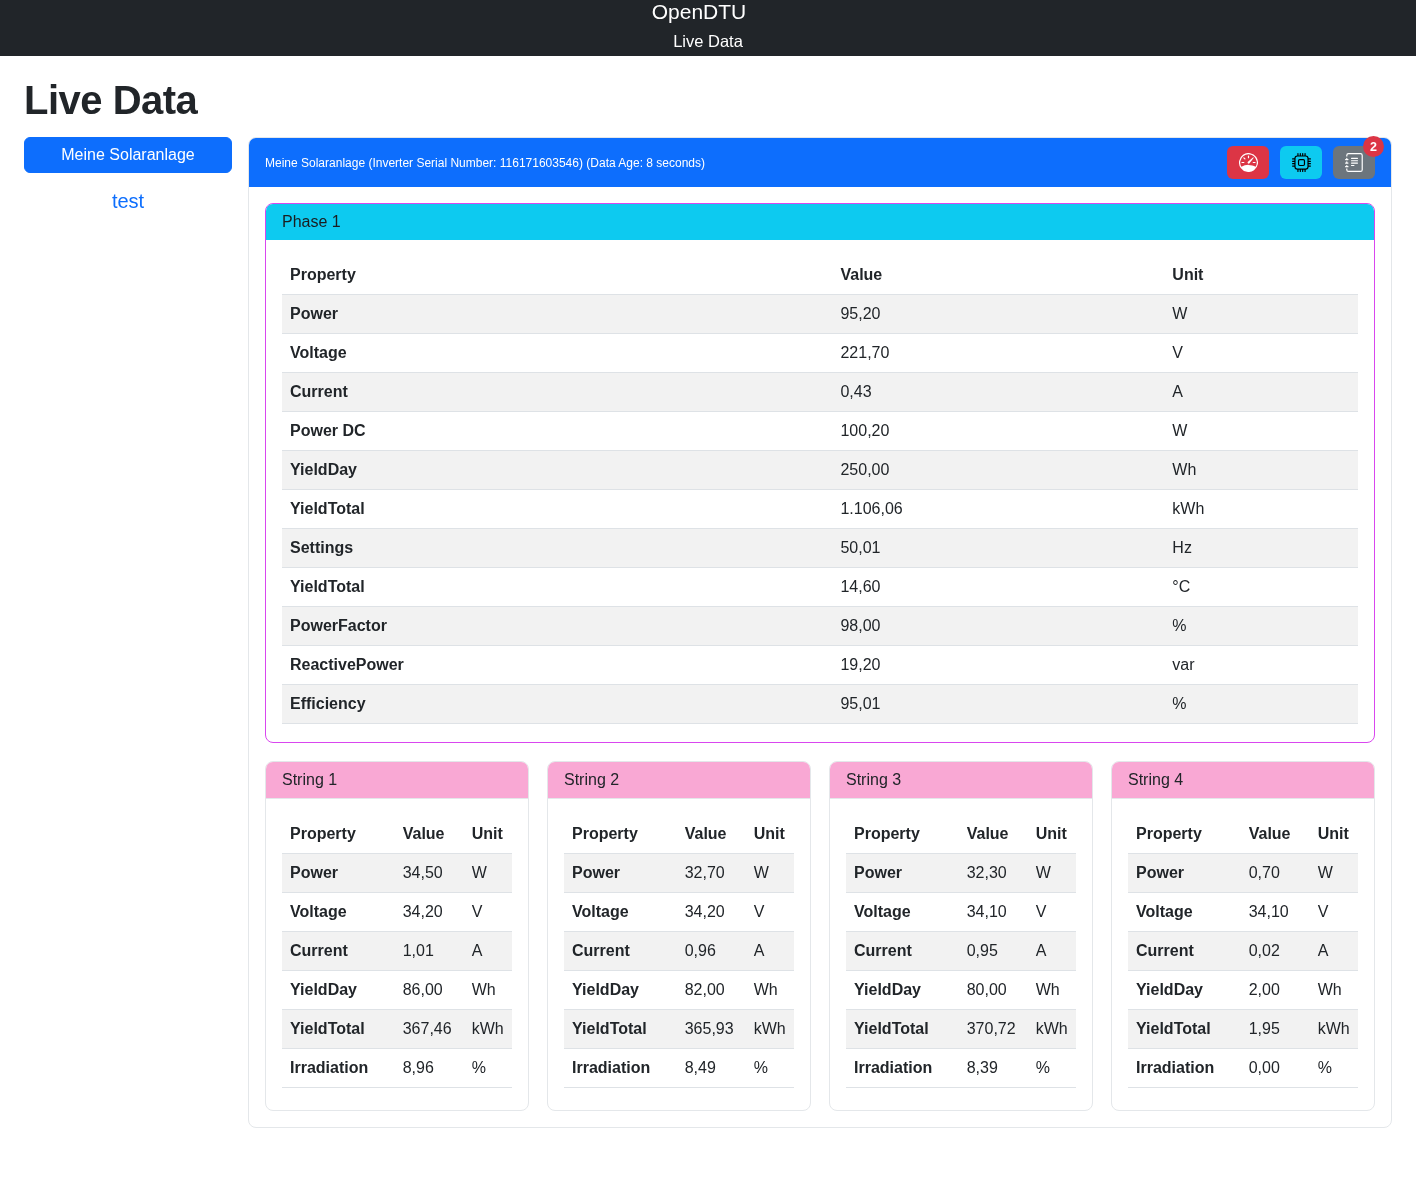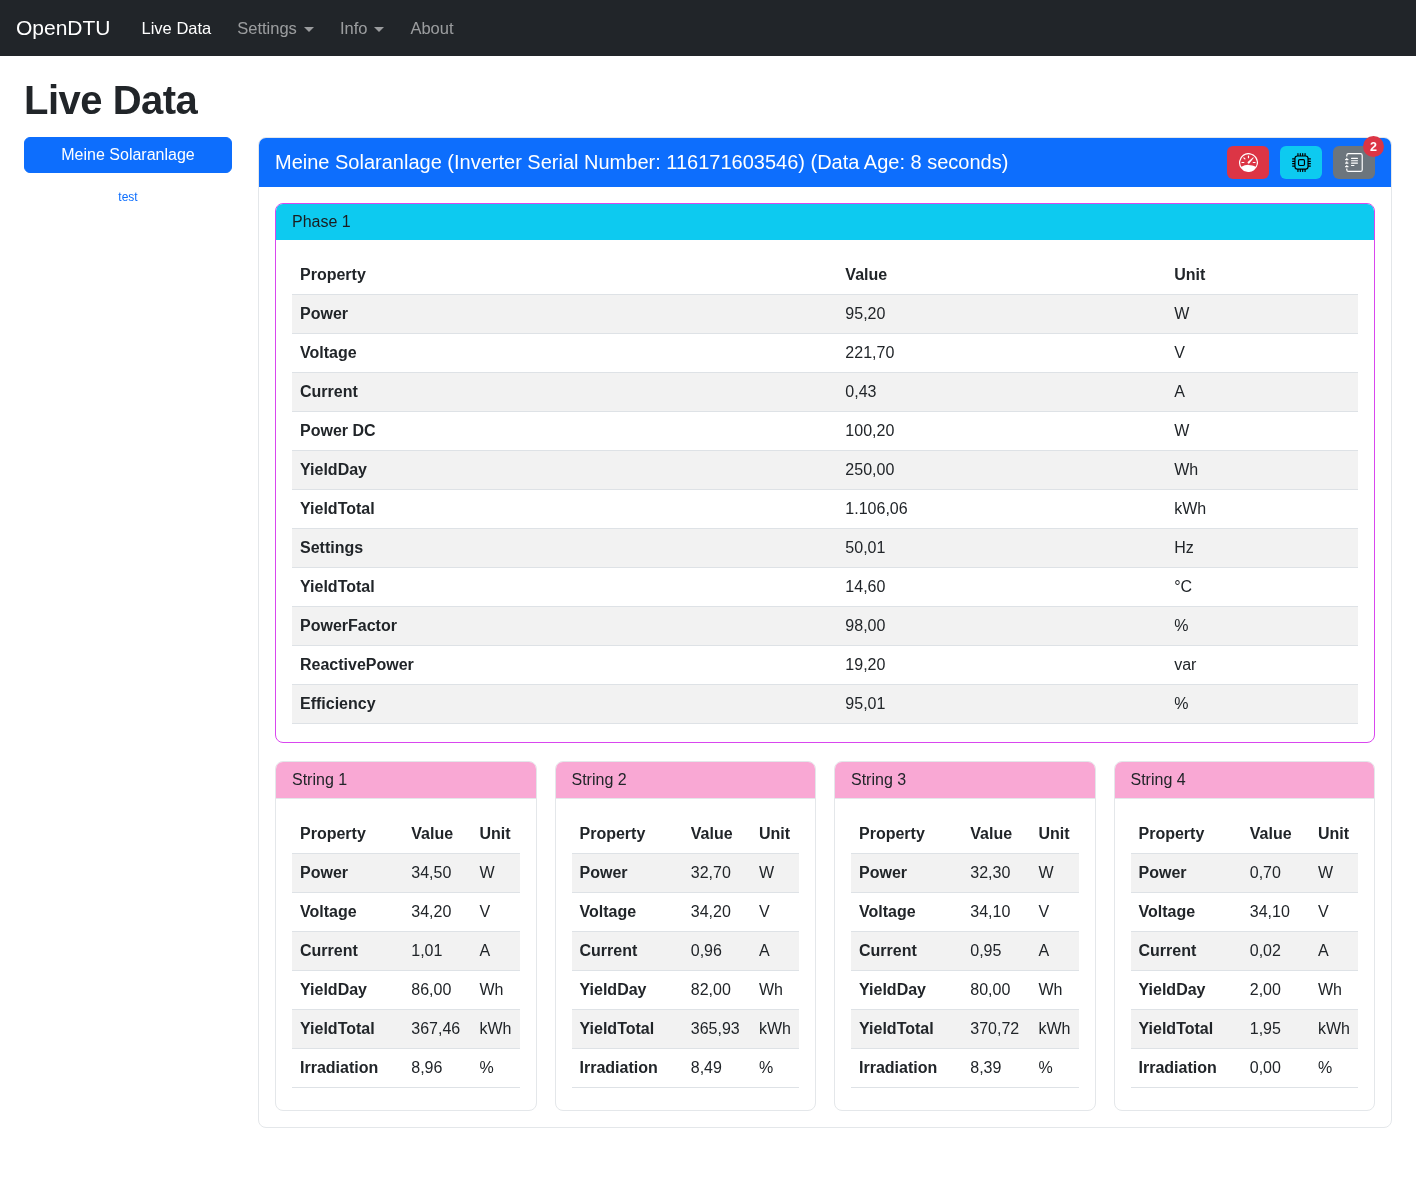--- a/index.html
+++ b/index.html
@@ -3,42 +3,42 @@
 <meta charset="utf-8">
 <style>
   * { box-sizing: border-box; }
   html,body { margin:0; padding:0; }
   body {
     font-family: "Liberation Sans", "DejaVu Sans", sans-serif;
     color:#212529; background:#fff; font-size:16px; width:1416px;
   }
 
   
-  .navbar { background:#212529; height:56px; display:flex; align-items:center; padding:0 16px; }
+  .navbar { background:#212529; height:56px; display:flex; align-items:center; padding:0 16px;flex-direction:column; }
   .navbar-brand { color:#fff; font-size:21px; font-weight:500; margin-right:18px; text-decoration:none; cursor:pointer; }
   .nav-link { color:rgba(255,255,255,.55); font-size:16.5px; text-decoration:none; padding:8px 13px; display:flex; align-items:center; gap:7px; cursor:pointer; }
   .nav-link.active { color:#fff; font-weight:500; }
   .caret { width:0; height:0; border-left:5px solid transparent; border-right:5px solid transparent; border-top:5px solid currentColor; display:inline-block; margin-top:2px; }
 
   
   .page-title { font-size:40px; font-weight:700; margin:22px 24px 14px; letter-spacing:-.5px; }
-  .layout { display:flex; align-items:flex-start; padding:0 24px 10px; gap:26px; }
+  .layout { display:flex; align-items:flex-start; padding:0 24px 10px; gap:16px; }
 
   
   .sidebar { width:208px; flex:none; }
   .inv-btn { display:block; width:100%; background:#0d6efd; border:1px solid #0d6efd; color:#fff;
              border-radius:6px; padding:8px 12px; font-size:16px; font-family:inherit; text-align:center; cursor:pointer; }
-  .test-link { display:block; text-align:center; margin-top:17px; color:#0d6efd; text-decoration:none; font-size:12px; cursor:pointer; }
+  .test-link { display:block; text-align:center; margin-top:17px; color:#0d6efd; text-decoration:none; font-size:20px; cursor:pointer; }
 
   
   .card { background:#fff; border:1px solid #e4e7ea; border-radius:8px; }
   .main-card { flex:1; }
   .main-header { background:#0d6efd; color:#fff; min-height:48px; display:flex; align-items:center;
                  padding:8px 16px; border-radius:7px 7px 0 0; }
-  .main-header-title { font-size:20px; }
+  .main-header-title { font-size:12px; }
   .header-actions { margin-left:auto; display:flex; gap:11px; }
   .icon-btn { width:42px; height:33px; border:none; border-radius:6px; display:flex; align-items:center;
               justify-content:center; position:relative; cursor:pointer; padding:0; }
   .icon-btn svg { width:19px; height:19px; fill:currentColor; display:block; }
   .icon-btn.red  { background:#dc3545; color:#fff; }
   .icon-btn.cyan { background:#0dcaf0; color:#000; }
   .icon-btn.gray { background:#6c757d; color:#fff; }
   .notif-badge { position:absolute; top:-10px; right:-9px; min-width:21px; height:21px; padding:0 5px;
                  background:#dc3545; color:#fff; font-size:12.5px; font-weight:700; border-radius:11px;
                  display:flex; align-items:center; justify-content:center; }

